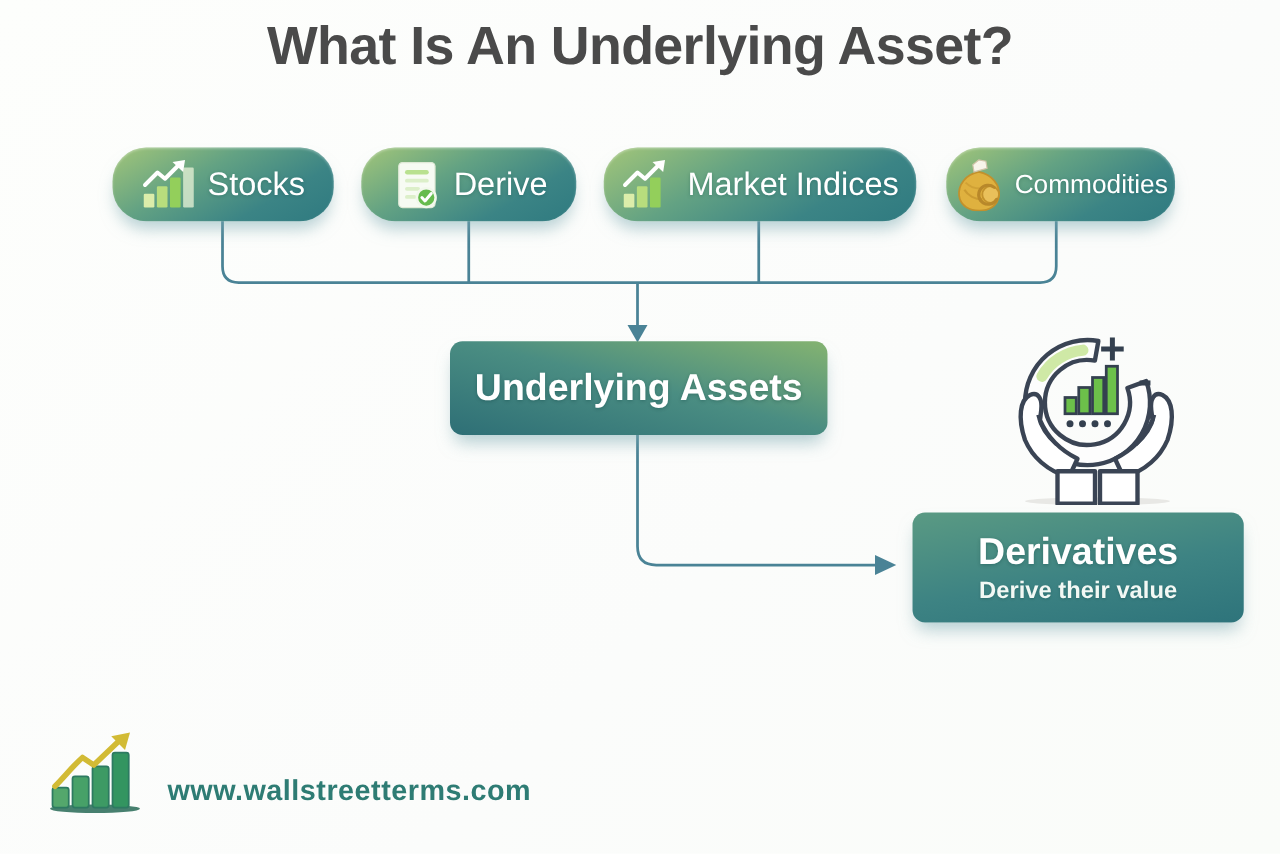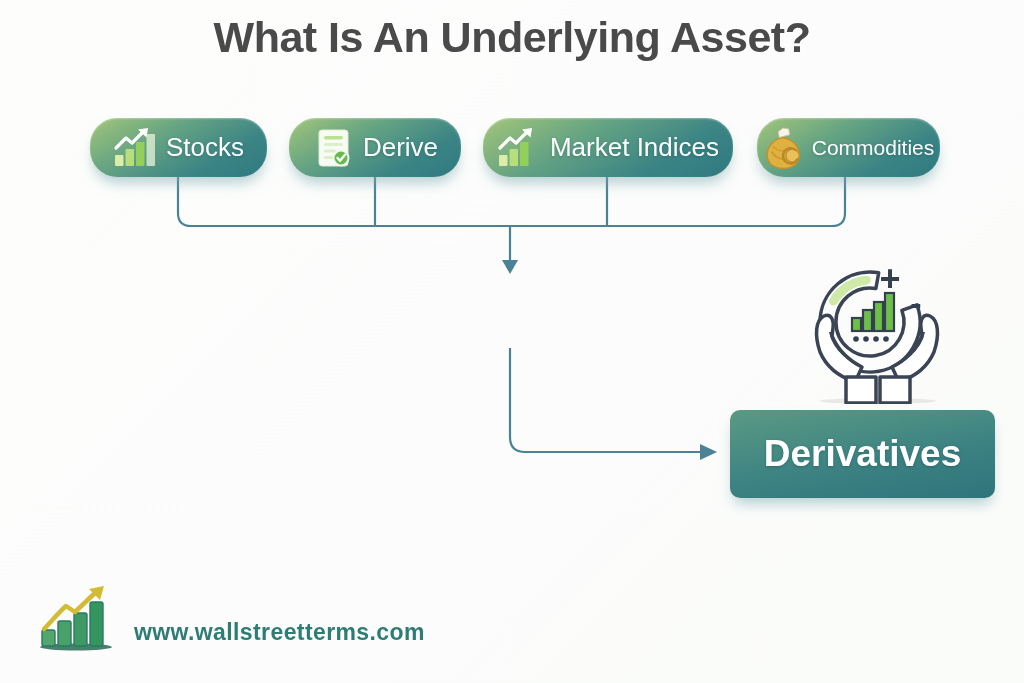--- a/index.html
+++ b/index.html
@@ -46,21 +46,21 @@
   }
 
   .result-box {
     position:absolute; left:730px; top:410px; width:265px; height:88px;
     border-radius:10px;
     background:linear-gradient(170deg,#5a9a83 0%,#3d8383 55%,#2e747b 100%);
     box-shadow:0 9px 14px -4px rgba(126,172,178,.6);
     display:flex; flex-direction:column; align-items:center; justify-content:center; gap:3px;
   }
   .result-title {
-    color:#fff; font-weight:bold; font-size:37px;
+    color:#fff; font-weight:bold; font-size:30px;
     text-shadow:0 1px 3px rgba(0,50,50,.3);
   }
   .result-sub {
     color:#f2f8f4; font-weight:bold; font-size:19px;
     text-shadow:0 1px 2px rgba(0,50,50,.25);
   }
 
   .hands-icon { position:absolute; left:804px; top:256px; width:164px; height:148px; }
 
   .footer { position:absolute; left:36px; top:583px; display:flex; align-items:center; }
@@ -138,20 +138,23 @@
         <rect x="2" y="27" width="8.5" height="11" rx="1" fill="#dcedaa"></rect>
         <rect x="12.5" y="21" width="8.5" height="17" rx="1" fill="#b8dd7d"></rect>
         <rect x="23" y="14" width="8.5" height="24" rx="1" fill="#93cf5b"></rect>
         <path d="M3 20 L13 10 L19 15 L30 4" stroke="#ffffff" stroke-width="3.2" fill="none" stroke-linecap="round" stroke-linejoin="round"></path>
         <polygon points="35,0 25,1.5 33.5,9.5" fill="#ffffff"></polygon>
       </svg>
     </span>
     <span class="label">Market Indices</span>
   </div>
 
+  <div class="central-box">
+    <span class="label">Underlying Assets</span>
+  </div>
 
   <div class="hands-icon">
     <svg width="164" height="148" viewBox="0 0 160 148">
       <ellipse cx="72" cy="145" rx="58" ry="3" fill="#e8e8e5"></ellipse>
 
       <path d="M 111 48.9 A 50 50 0 1 1 72.7 16.8 L 69.9 32.5 A 34 34 0 1 0 95.9 54.4 Z" fill="#fdfdfd" stroke="#3a4454" stroke-width="3.5" stroke-linejoin="round"></path>
       <path d="M 27.6 45 A 42 42 0 0 1 60.3 24.2" stroke="#cfe9a6" stroke-width="9" fill="none" stroke-linecap="round"></path>
 
       <g fill="#6cc04a" stroke="#34404f" stroke-width="2.2">
         <rect x="46" y="62" width="9" height="13"></rect>
@@ -174,20 +177,21 @@
         <rect x="40" y="121" width="30" height="26"></rect>
         <rect x="74" y="121" width="30" height="26"></rect>
       </g>
       <path d="M118 76 C 116 86 110 94 103 100" stroke="#3a4454" stroke-width="2" fill="none"></path>
       <path d="M24 76 C 26 86 32 94 39 100" stroke="#3a4454" stroke-width="2" fill="none"></path>
     </svg>
   </div>
 
   <div class="result-box">
     <div class="result-title">Derivatives</div>
+    <div class="result-sub">Derive their value</div>
   </div>
 
   <div class="footer">
     <span>
       <svg class="logo-icon" viewBox="0 0 90 70">
         <ellipse cx="40" cy="64" rx="36" ry="3.4" fill="#47806f"></ellipse>
         <g stroke="#2d7a61" stroke-width="1.4">
           <rect x="6" y="47" width="13" height="16" rx="2" fill="#54a76c"></rect>
           <rect x="22" y="38" width="13" height="25" rx="2" fill="#47a168"></rect>
           <rect x="38" y="30" width="13" height="33" rx="2" fill="#3d9a64"></rect>

